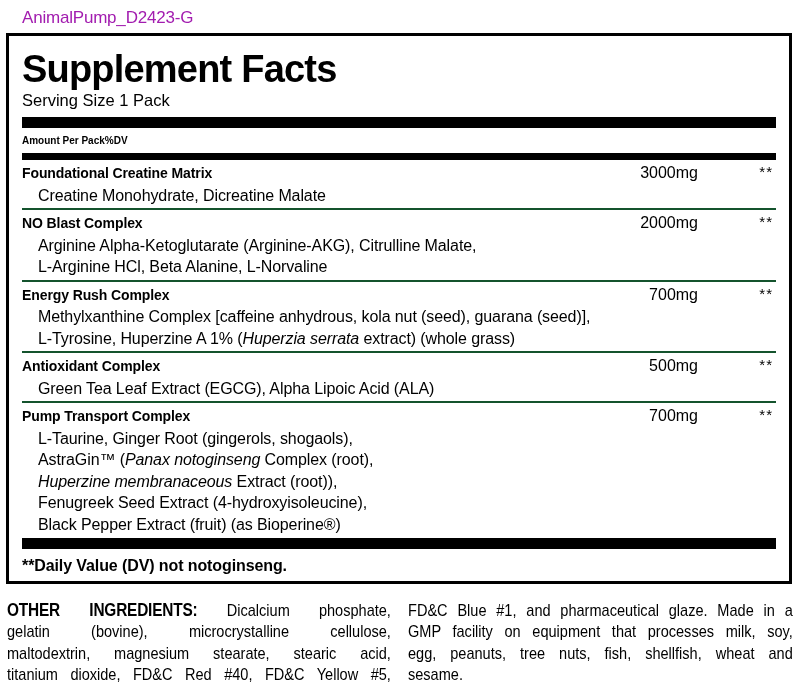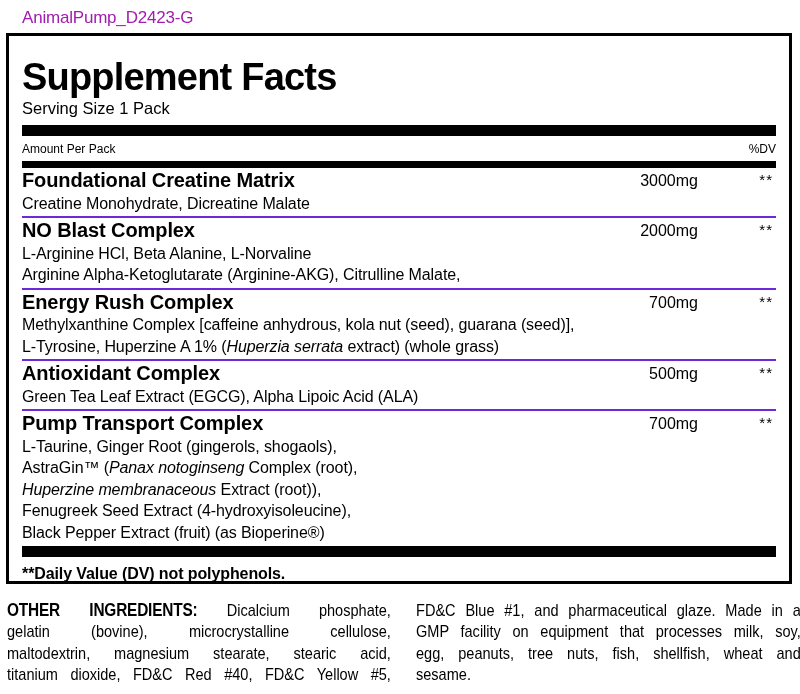--- a/index.html
+++ b/index.html
@@ -5,49 +5,49 @@
   html,body{margin:0;padding:0;background:#fff;}
   body{width:800px;height:694px;position:relative;overflow:hidden;
        font-family:"Liberation Sans",sans-serif;color:#000;
        -webkit-font-smoothing:antialiased;}
   .page{position:absolute;inset:0;background:#fff;}
 
   .file-label{position:absolute;left:10px;top:8px;font-size:17px;line-height:20px;
               letter-spacing:-0.2px;color:#a21caf;margin-left:12px;}
 
   .panel{position:absolute;left:6px;top:33px;width:786px;height:551px;
-         border:3px solid #000;box-sizing:border-box;padding:16px 13px;background:#fff;}
+         border:3px solid #000;box-sizing:border-box;padding:8px 13px;background:#fff;}
 
   .panel-title{font-size:38px;line-height:40px;font-weight:900;letter-spacing:-0.8px;
                margin-top:5px;}
   .serving-row{display:flex;font-size:16.5px;
                line-height:19px;margin-top:2px;}
   .bar{background:#000;width:100%;}
   .bar-thick{height:11px;margin-top:7px;}
   .bar-mid{height:7px;}
   .bar-foot{height:11px;margin-top:1px;}
-  .amount-row{display:flex;justify-content:space-between;font-weight:normal;
-              font-size:12px;line-height:18px;padding:4px 0 3px;}
+  .amount-row{display:flex;justify-content:flex-start;font-weight:bold;
+              font-size:10px;line-height:18px;padding:4px 0 3px;}
 
   .rows{}
   .row{padding:2px 0;}
-  .row + .row{border-top:2px solid #6d28d9;}
+  .row + .row{border-top:2px solid #14532d;}
   .rowhead{position:relative;line-height:21.5px;}
-  .rowname{font-weight:bold;font-size:20px;letter-spacing:-0.1px;}
+  .rowname{font-weight:bold;font-size:14px;letter-spacing:-0.1px;}
   .amt{position:absolute;right:78px;top:0;font-size:16px;}
   .dv{position:absolute;right:3px;top:-1px;font-size:15px;letter-spacing:1px;}
-  .subline{font-size:16px;line-height:21.5px;letter-spacing:-0.1px;}
+  .subline{font-size:16px;line-height:21.5px;letter-spacing:-0.1px;margin-left:16px;}
   .it{font-style:italic;}
 
   .footnote{font-weight:bold;font-size:16px;margin-top:8px;letter-spacing:-0.1px;}
 
   .other{position:absolute;left:7px;top:600px;width:786px;display:flex;}
   .col{overflow:visible;}
   .col-left{width:384px;}
-  .col-right{width:385px;margin-left:25px;}
+  .col-right{width:385px;margin-left:17px;}
   .cond{transform-origin:0 0;}
   .col-left .cond{width:449px;transform:scaleX(0.855);}
   .col-right .cond{width:450px;transform:scaleX(0.855);}
   .jline{font-size:17px;line-height:21.4px;text-align:justify;text-align-last:justify;
          word-spacing:1px;white-space:normal;}
   .jline.nojust{text-align-last:left;}
   .oi-head{font-weight:900;letter-spacing:-0.2px;font-size:18px;}
 </style>
 </head>
 <body>
@@ -72,22 +72,22 @@
 
     <div class="bar bar-mid"></div>
 
     <div class="rows">
         <div class="row">
           <div class="rowhead"><span class="rowname">Foundational Creatine Matrix</span><span class="amt">3000mg</span><span class="dv">**</span></div>
           <div class="subline"><span>Creatine Monohydrate, Dicreatine Malate</span></div>
         </div>
         <div class="row">
           <div class="rowhead"><span class="rowname">NO Blast Complex</span><span class="amt">2000mg</span><span class="dv">**</span></div>
+          <div class="subline"><span>Arginine Alpha-Ketoglutarate (Arginine-AKG), Citrulline Malate,</span></div>
           <div class="subline"><span>L-Arginine HCl, Beta Alanine, L-Norvaline</span></div>
-          <div class="subline"><span>Arginine Alpha-Ketoglutarate (Arginine-AKG), Citrulline Malate,</span></div>
         </div>
         <div class="row">
           <div class="rowhead"><span class="rowname">Energy Rush Complex</span><span class="amt">700mg</span><span class="dv">**</span></div>
           <div class="subline"><span>Methylxanthine Complex [caffeine anhydrous, kola nut (seed), guarana (seed)],</span></div>
           <div class="subline"><span>L-Tyrosine, Huperzine A 1% (</span><span class="it">Huperzia serrata</span><span> extract) (whole grass)</span></div>
         </div>
         <div class="row">
           <div class="rowhead"><span class="rowname">Antioxidant Complex</span><span class="amt">500mg</span><span class="dv">**</span></div>
           <div class="subline"><span>Green Tea Leaf Extract (EGCG), Alpha Lipoic Acid (ALA)</span></div>
         </div>
@@ -96,21 +96,21 @@
           <div class="subline"><span>L-Taurine, Ginger Root (gingerols, shogaols),</span></div>
           <div class="subline"><span>AstraGin™ (</span><span class="it">Panax notoginseng</span><span> Complex (root),</span></div>
           <div class="subline"><span class="it">Huperzine membranaceous</span><span> Extract (root)),</span></div>
           <div class="subline"><span>Fenugreek Seed Extract (4-hydroxyisoleucine),</span></div>
           <div class="subline"><span>Black Pepper Extract (fruit) (as Bioperine®)</span></div>
         </div>
       </div>
 
     <div class="bar bar-foot"></div>
 
-    <div class="footnote">**Daily Value (DV) not polyphenols.</div>
+    <div class="footnote">**Daily Value (DV) not notoginseng.</div>
   </div>
 
   <div class="other">
     <div class="col col-left">
       <div class="cond">
           <div class="jline"><span class="oi-head">OTHER INGREDIENTS:</span><span> Dicalcium phosphate,</span></div>
           <div class="jline"><span>gelatin (bovine), microcrystalline cellulose,</span></div>
           <div class="jline"><span>maltodextrin, magnesium stearate, stearic acid,</span></div>
           <div class="jline"><span>titanium dioxide, FD&amp;C Red #40, FD&amp;C Yellow #5,</span></div>
         </div>

